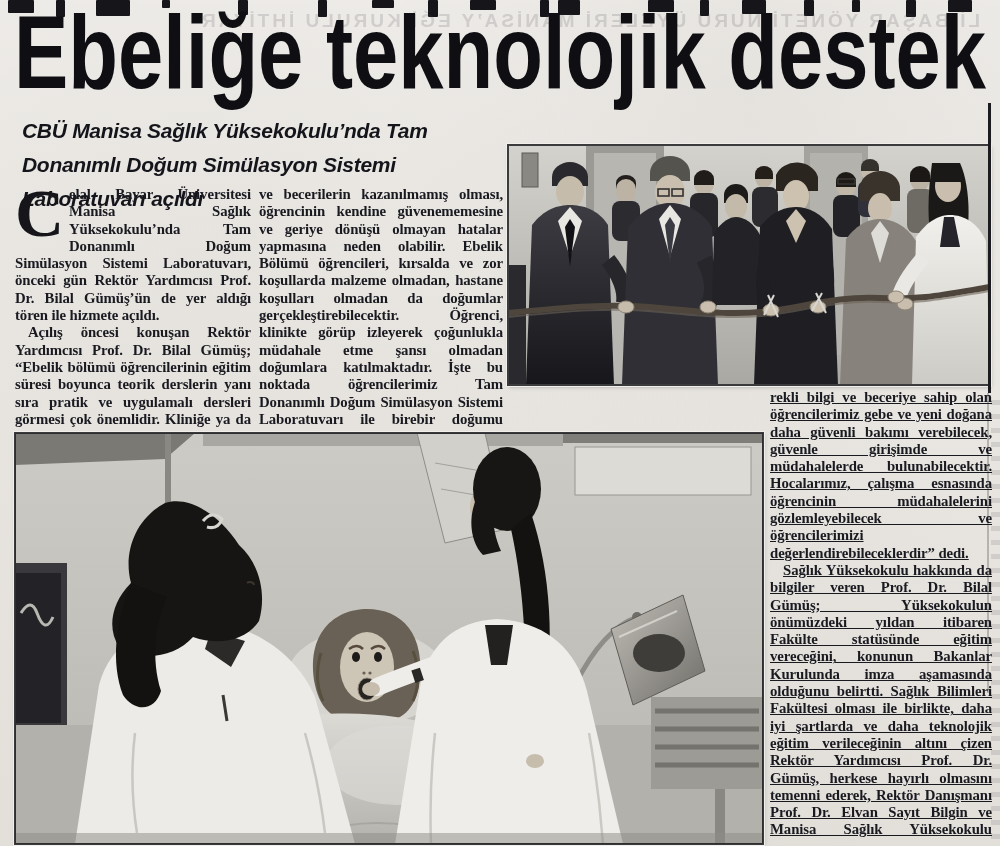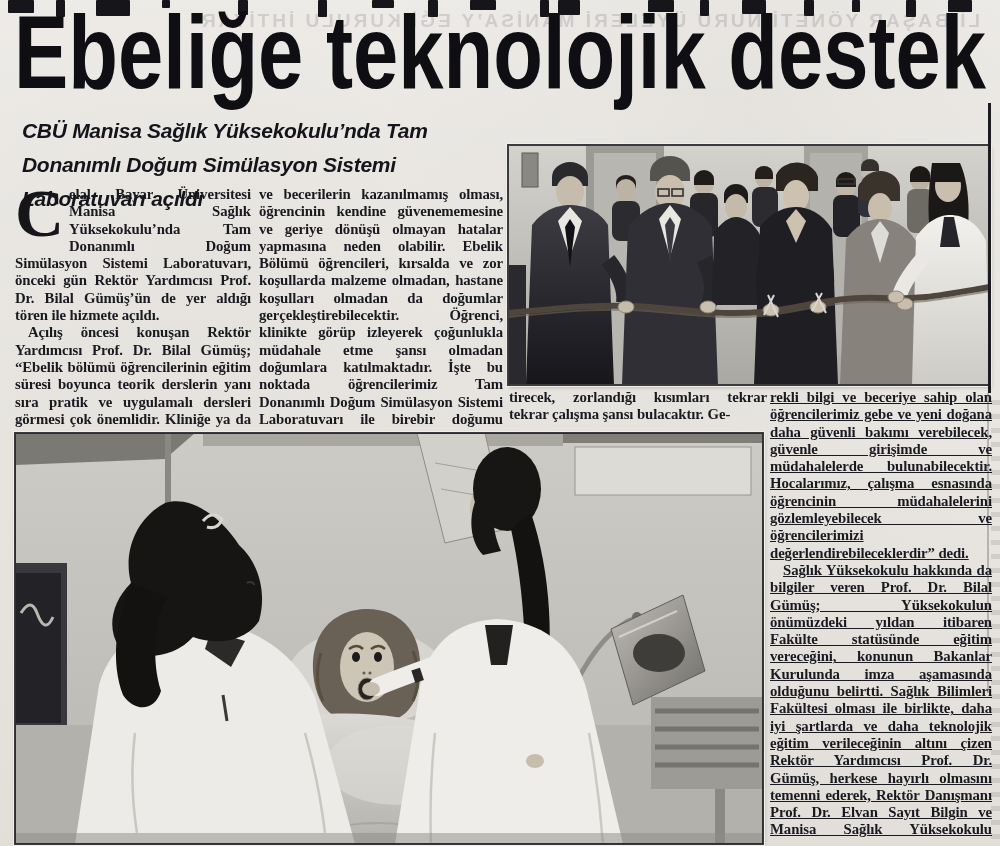--- a/index.html
+++ b/index.html
@@ -220,23 +220,20 @@
         <path d="M308,148 L318,168 M314,148 L304,166" stroke="#d8d6d0" stroke-width="2"></path>
       </g>
       <rect width="482" height="240" fill="none" stroke="#3c3c3e" stroke-width="2"></rect>
     </svg>
   </div>
 
   <div class="vrule"></div>
   <div class="vrule-faint"></div>
   <div class="ghost-right"></div>
 
-  <div class="cap-cont bodytext">
-    <p>tirecek, zorlandığı kısımları tekrar tekrar çalışma şansı bulacaktır. Ge-</p>
-  </div>
 
   <div class="col4 bodytext">
     <p>rekli bilgi ve beceriye sahip olan öğrencilerimiz gebe ve yeni doğana daha güvenli bakımı verebilecek, güvenle girişimde ve müdahalelerde bulunabilecektir. Hocalarımız, çalışma esnasında öğrencinin müdahalelerini gözlemleyebilecek ve öğrencilerimizi değerlendirebileceklerdir” dedi.</p>
     <p class="indent"><span>Sağlık Yüksekokulu hakkında da bilgiler veren Prof. Dr. Bilal Gümüş; Yüksekokulun önümüzdeki yıldan itibaren Fakülte statüsünde eğitim vereceğini, konunun Bakanlar Kurulunda imza aşamasında olduğunu belirtti. Sağlık Bilimleri Fakültesi olması ile birlikte, daha iyi şartlarda ve daha teknolojik eğitim verileceğinin altını çizen Rektör Yardımcısı Prof. Dr. Gümüş, herkese hayırlı olmasını temenni ederek, Rektör Danışmanı Prof. Dr. Elvan Sayıt Bilgin ve Manisa Sağlık Yüksekokulu Müdürü Prof. Dr. Ali Ahmet Kilimcioğlu ile birlikte açılış kurdelesini kestiler. </span></p>
   </div>
 
   <div class="photo photo2">
     <svg viewBox="0 0 748 411" width="748" height="411" role="img">
       <defs>
         <linearGradient id="wall2" x1="0" y1="0" x2="0" y2="1">

